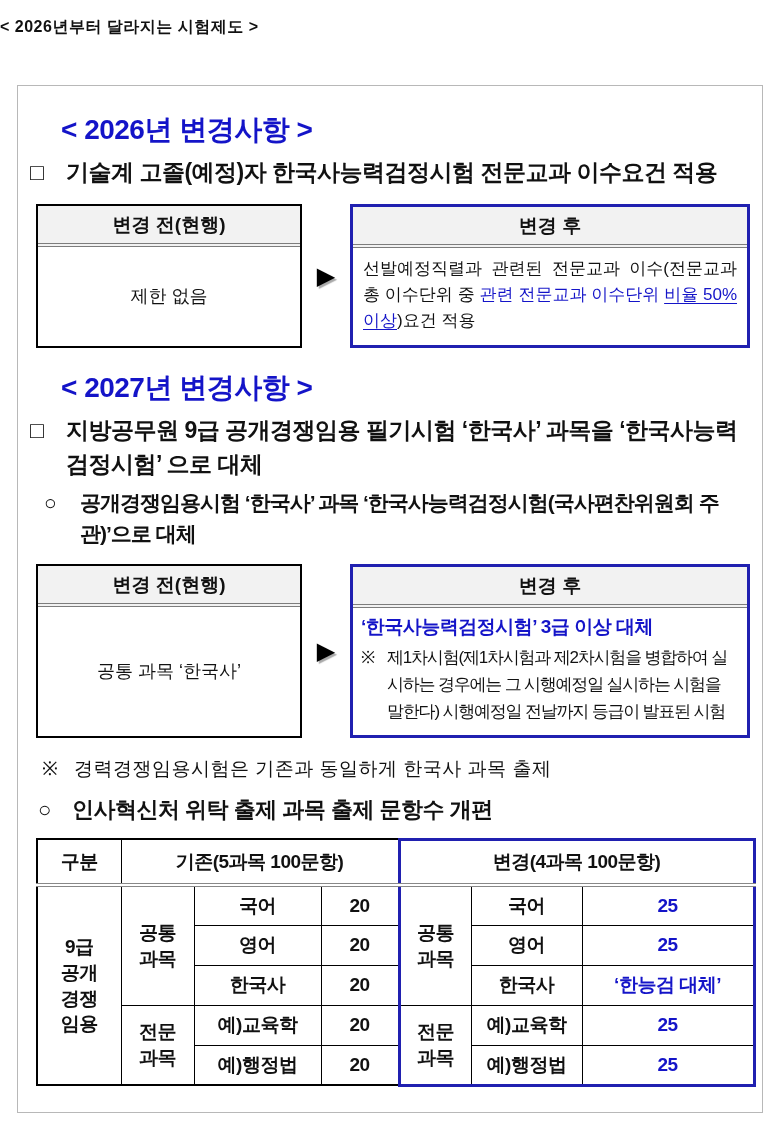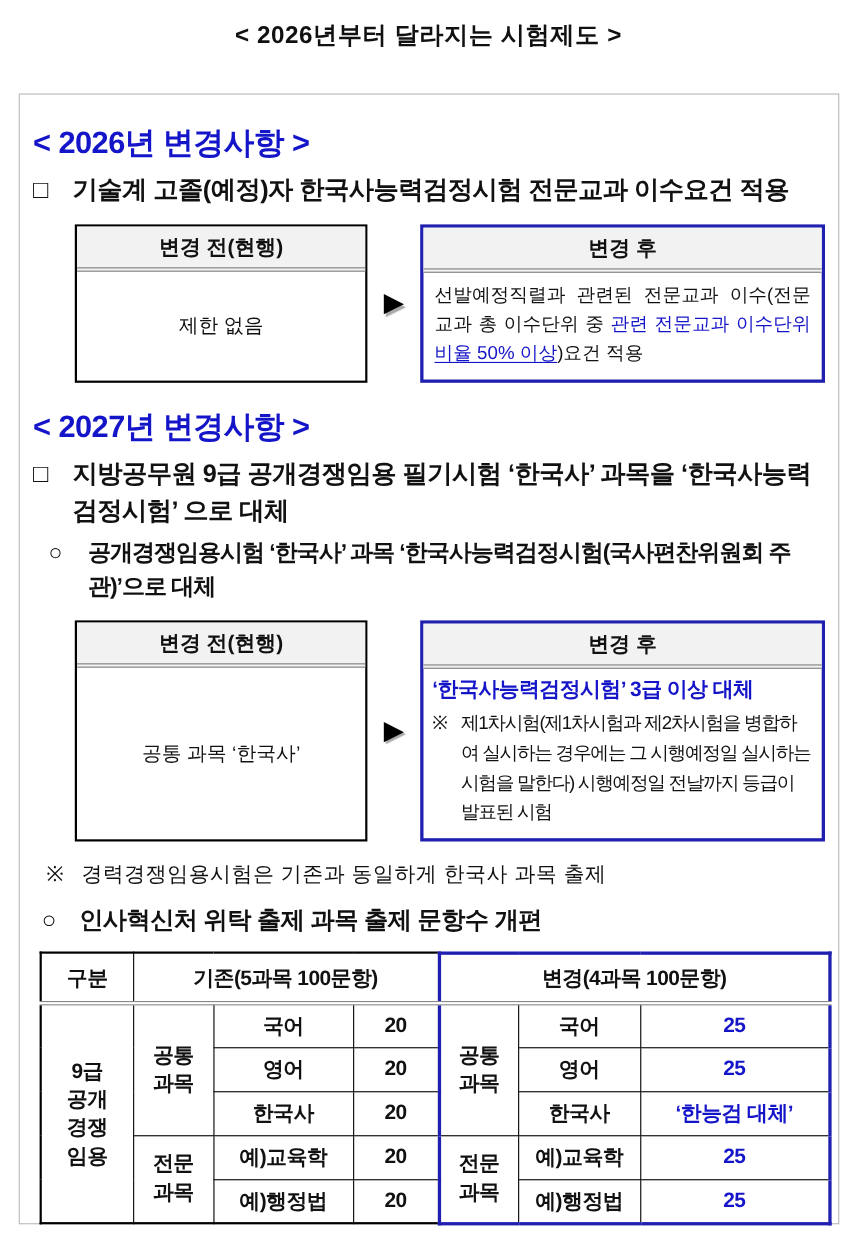--- a/index.html
+++ b/index.html
@@ -12,40 +12,40 @@
   html,body{ background:#fff; }
   body{
     width:779px; height:1127px;
     font-family:"Liberation Sans", sans-serif;
     color:#111;
     overflow:hidden;
   }
   .page{ width:779px; height:1127px; position:relative; }
 
   .page-title{
-    text-align:center;
-    font-size:22px; font-weight:bold;
+    font-size:16px; font-weight:bold;
     letter-spacing:.5px;
     padding-top:17px;
   }
 
   .container{
     position:absolute;
     left:17px; top:85px;
     width:746px; height:1028px;
     border:1px solid #b8b8b8;
     padding:25px 12px 0 12px;
     background:#fff;
   }
 
   .sec-heading{
     color:var(--blue-text);
     font-size:28px; font-weight:bold;
     letter-spacing:-.5px;
     margin-bottom:6px;
+    margin-left:31px;
   }
   .sec-heading.second{ margin-top:21px; }
 
   .bullet{ display:flex; align-items:flex-start; }
   .bullet .marker{ flex-shrink:0; }
   .bullet .btext{ flex:1; }
 
   .lvl1{ font-size:23px; font-weight:bold; letter-spacing:-.5px; line-height:1.5; }
   .lvl1 .marker{ width:36px; }
 
@@ -54,21 +54,21 @@
     line-height:1.5; margin-top:5px; padding-left:14px;
   }
   .lvl2 .marker{ width:36px; font-weight:normal; }
 
   .cmp-row{
     display:flex; align-items:stretch;
     margin-top:14px;
     padding-left:6px;
   }
   .box{ display:flex; flex-direction:column; background:#fff; }
-  .before-box{ width:266px; border:2px solid #000;margin-left:32px; }
+  .before-box{ width:266px; border:2px solid #000; }
   .after-box{ flex:1; border:3px solid var(--blue-border); }
   .box-header{
     background:var(--header-bg);
     text-align:center;
     font-size:19px; font-weight:bold;
     padding:6px 0 5px 0;
     border-bottom:4px double var(--line-gray);
   }
   .box-body{
     flex:1;

